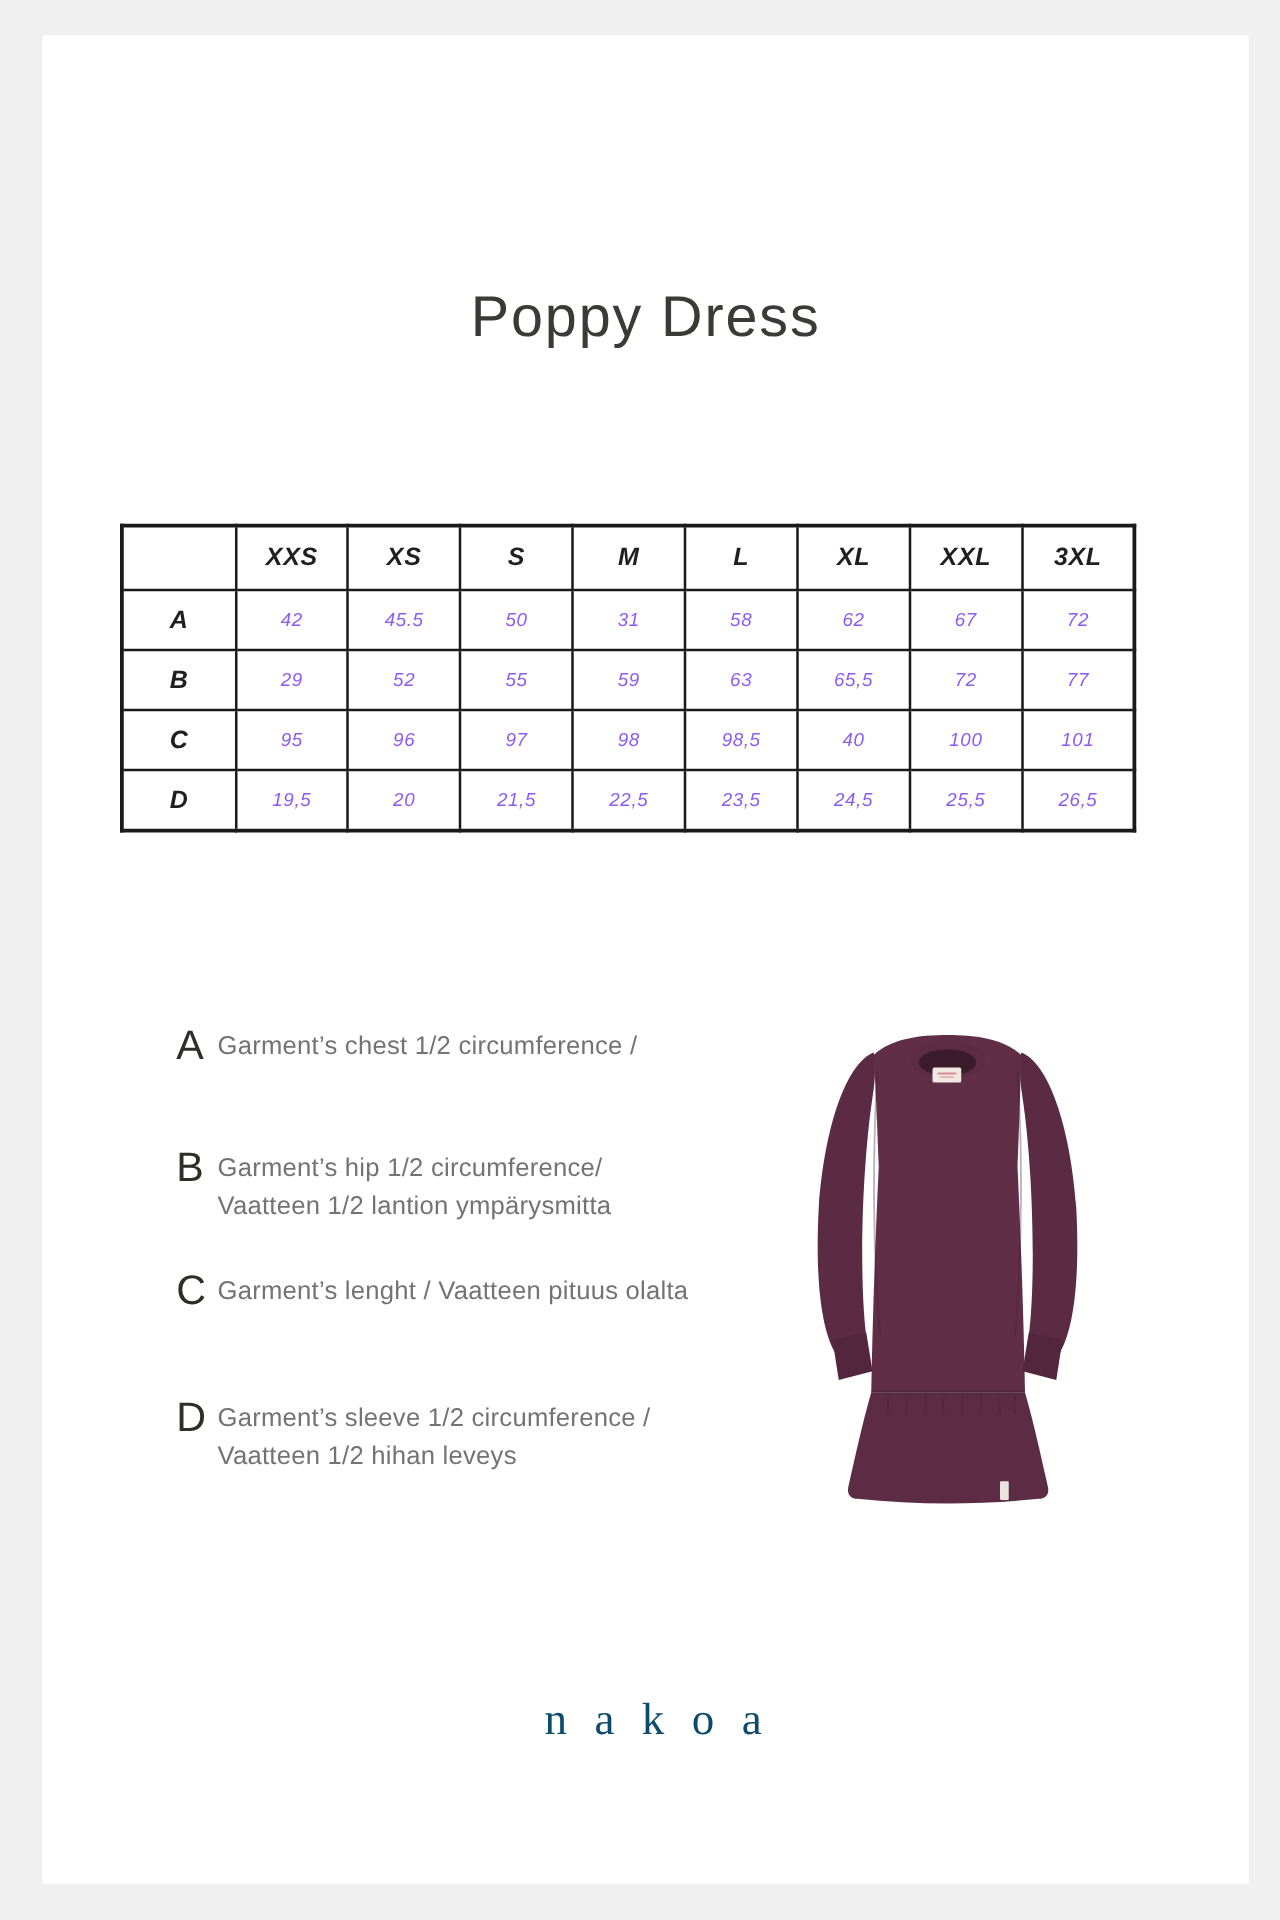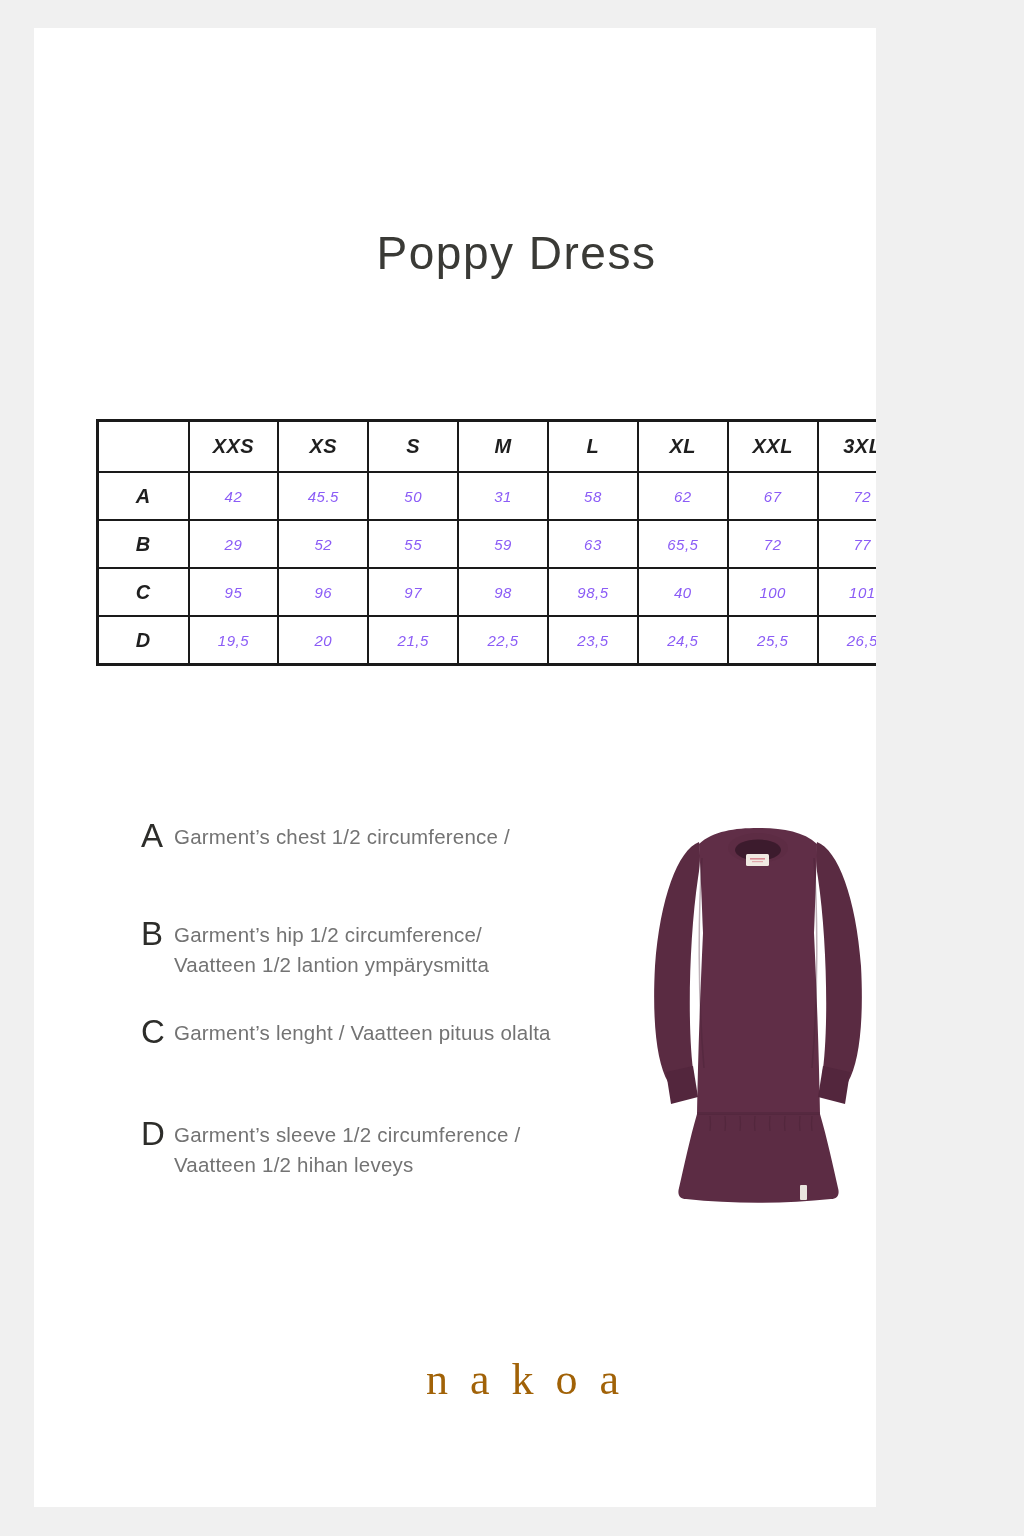--- a/index.html
+++ b/index.html
@@ -2,21 +2,21 @@
 <html><head>
 <meta charset="utf-8">
 <style>
   html,body{margin:0;padding:0;}
   body{
     width:1024px;height:1536px;
     background:#f0f0f0;
     font-family:"Liberation Sans",sans-serif;
     -webkit-font-smoothing:antialiased;
   }
-  .page{position:relative;width:876px;height:1536px;background:#f0f0f0;overflow:hidden;}
+  .page{position:relative;width:1024px;height:1536px;background:#f0f0f0;overflow:hidden;}
   .card{
     position:absolute;left:34px;top:28px;width:965px;height:1479px;
     background:#ffffff;
   }
   
   .title{
     position:absolute;top:198px;left:0;width:100%;
     text-align:center;
     font-size:46px;font-weight:400;letter-spacing:1.5px;
     color:#3a3a36;
@@ -58,23 +58,23 @@
   .li-c{top:987px;}
   .li-d{top:1089px;}
   
   .dress{position:absolute;left:606px;top:790px;width:240px;height:392px;}
   .dress svg{display:block;width:100%;height:100%;}
   
   .brand{
     position:absolute;top:1326px;left:0;width:100%;
     text-align:center;
     font-family:"Liberation Serif",serif;
-    font-size:44px;font-weight:400;
+    font-size:36px;font-weight:400;
     letter-spacing:22px;padding-left:34px;box-sizing:border-box;
-    color:#a16207;
+    color:#0c4a6e;
   }
 </style>
 </head>
 <body>
 
 <div class="page">
   <div class="card">
 
     <div class="title">Poppy Dress</div>
 

